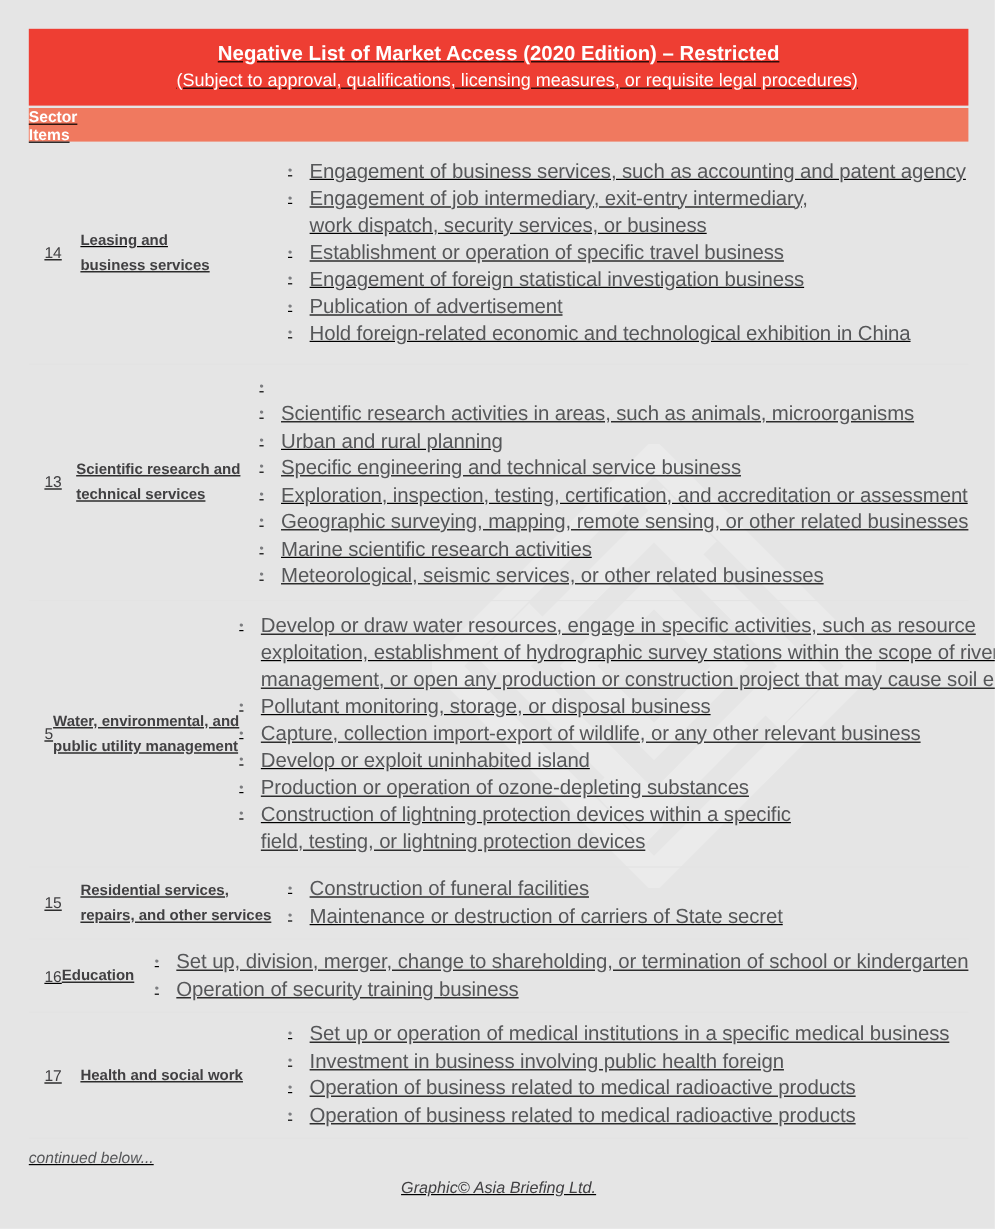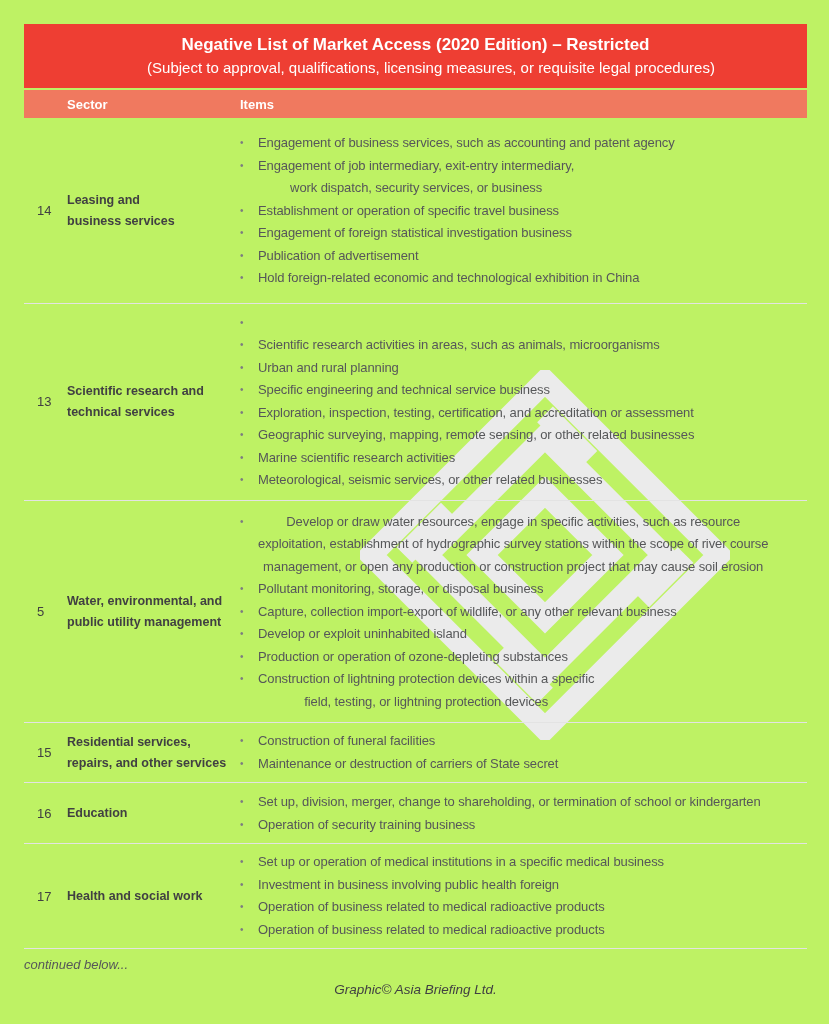--- a/index.html
+++ b/index.html
@@ -6,42 +6,42 @@
     --red:#ee3e33;
     --salmon:#f0795f;
     --ink:#565759;
     --ink-dark:#414042;
     --divider:#e3e3e3;
     --bullet:#7c7d80;
     --wm:#ebebeb;
   }
   html,body{margin:0;padding:0;}
   body{font-family:"Liberation Sans",sans-serif;background:#ffffff;}
-  .page{position:relative;width:829px;height:1024px;background:#bef264;overflow:hidden;}
+  .page{position:relative;width:829px;height:1024px;background:#e5e5e5;overflow:hidden;text-decoration:underline;}
   .watermark{position:absolute;left:360px;top:370px;width:370px;height:370px;z-index:0;}
   .canvas{position:relative;z-index:1;margin:24px 22px 0 24px;width:783px;}
 
   .titlebar{background:var(--red);height:64px;text-align:center;color:#ffffff;}
   .title{font-size:17px;font-weight:bold;padding-top:11px;line-height:20px;}
   .subtitle{font-size:15px;margin-top:3px;line-height:20px;margin-left:31px;}
 
-  .colhead{margin-top:2px;height:28px;background:var(--salmon);display:flex;align-items:center;
-           color:#ffffff;font-weight:bold;font-size:13px;}
+  .colhead{margin-top:2px;height:28px;background:var(--salmon);display:flex;
+           color:#ffffff;font-weight:bold;font-size:13px;flex-direction:column;}
   .ch-num{width:43px;}
   .ch-sector{width:173px;}
   .ch-items{flex:1;}
 
   .trow{display:flex;align-items:center;border-bottom:1px solid var(--divider);}
   .c-num{width:43px;padding-left:13px;box-sizing:border-box;color:var(--ink-dark);font-size:13px;}
   .c-sector{width:173px;font-weight:bold;font-size:12.5px;color:var(--ink-dark);
             white-space:pre;line-height:21px;}
   .c-items{flex:1;}
   .item{display:flex;}
   .bullet{width:18px;color:var(--bullet);font-size:10px;line-height:22.5px;}
-  .itext{white-space:pre;line-height:22.5px;color:var(--ink);font-size:13px;letter-spacing:-0.1px;text-align:center;}
+  .itext{white-space:pre;line-height:22.5px;color:var(--ink);font-size:17px;letter-spacing:-0.1px;}
 
   .continued{margin-top:8px;font-style:italic;color:var(--ink);font-size:13px;}
   .credit{text-align:center;margin-top:10px;font-style:italic;color:var(--ink-dark);font-size:13.5px;}
 </style>
 </head>
 <body>
 
 <div class="page">
 
   <div class="watermark">

